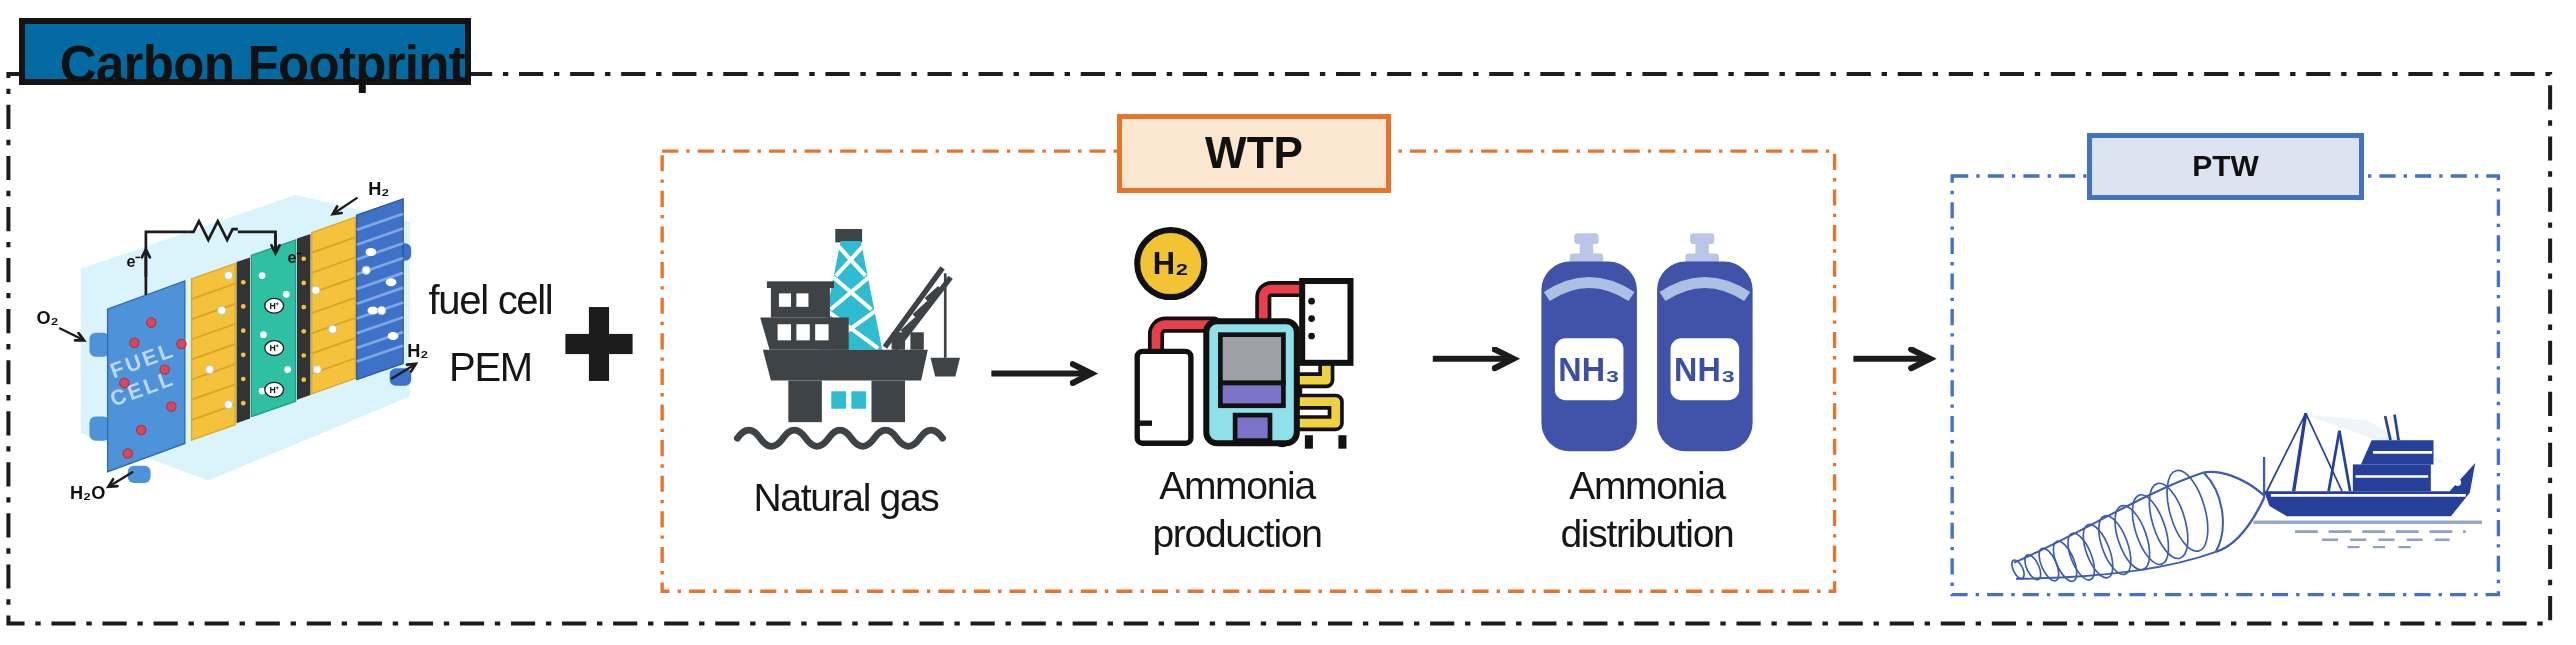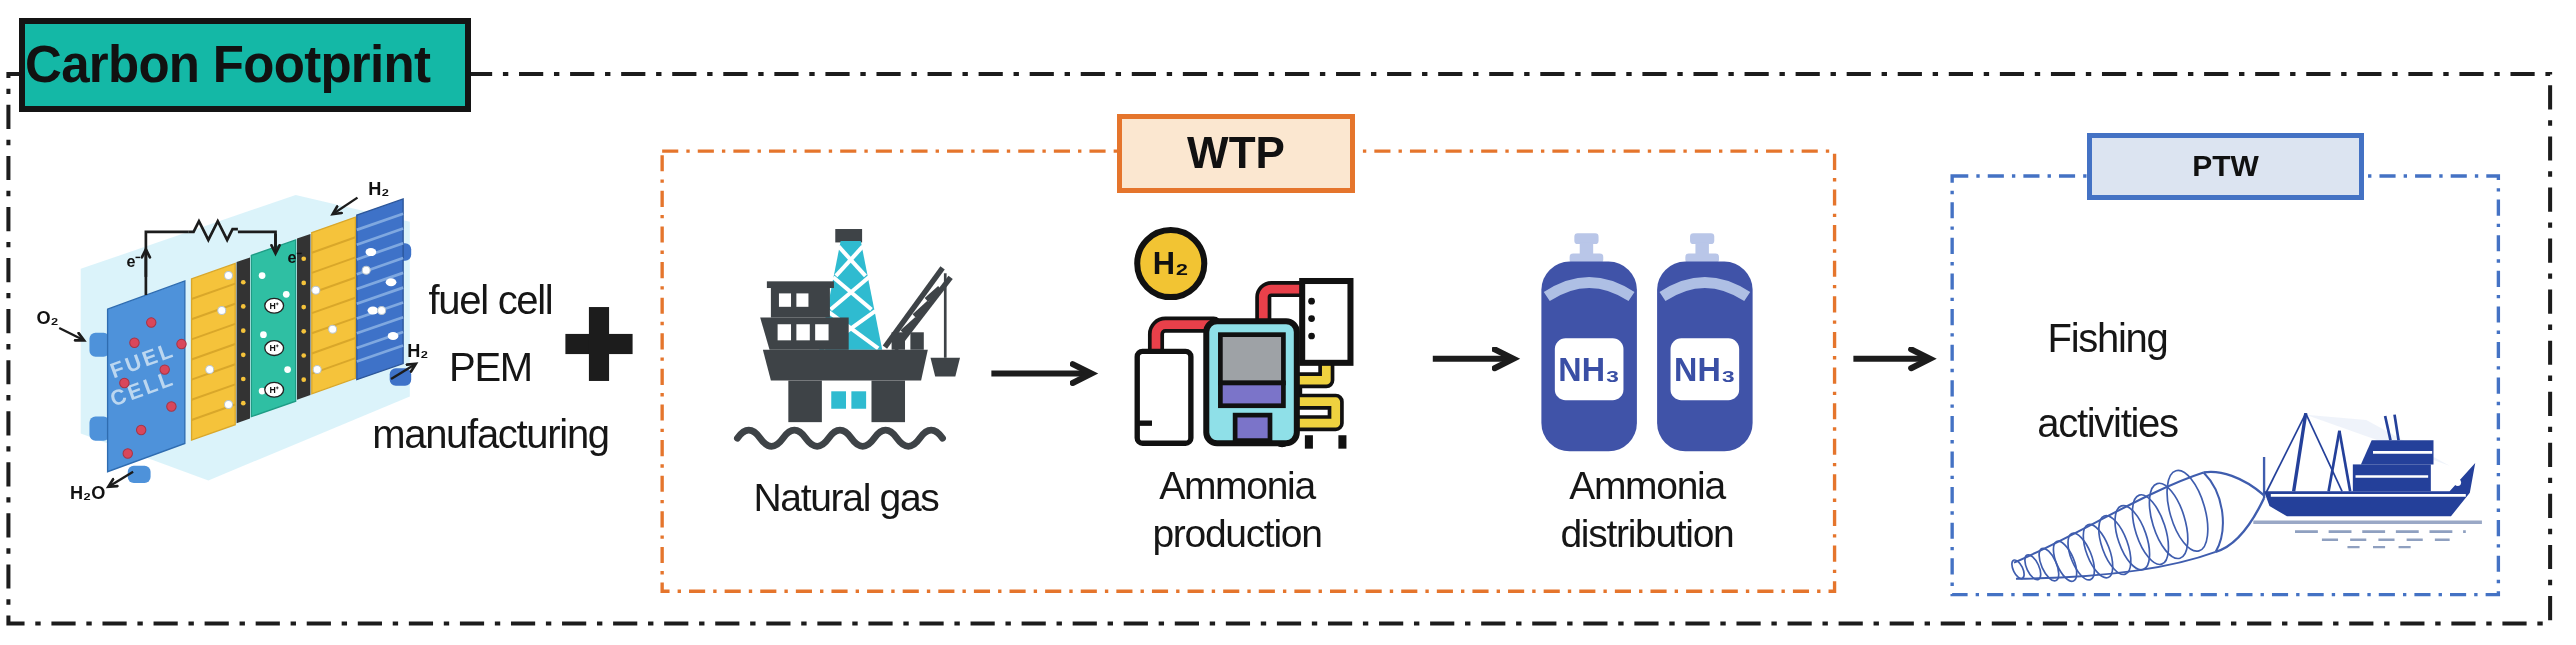--- a/index.html
+++ b/index.html
@@ -1,21 +1,21 @@
 <!DOCTYPE html>
 <html style="font-size:10.8px"><head>
 <meta charset="utf-8">
 <style>
   html,body{margin:0;padding:0;background:#ffffff;font-family:"Liberation Sans",sans-serif;}
   #canvas{position:relative;width:2576px;height:645px;background:#ffffff;overflow:hidden;}
   .abs{position:absolute;}
-  .title-box{left:19px;top:17.5px;width:452px;height:94px;border:6px solid #141414;background:#14b8a6;
-             box-sizing:border-box;text-align:left;line-height:81px;font-size:51px;font-weight:700;color:#111;letter-spacing:-0.7px;}
+  .title-box{left:19px;top:17.5px;width:452px;height:67px;border:6px solid #141414;background:#0369a1;
+             box-sizing:border-box;text-align:right;line-height:81px;font-size:51px;font-weight:700;color:#111;letter-spacing:-0.7px;}
   .tag-box{box-sizing:border-box;text-align:center;font-weight:700;color:#111;}
-  .wtp-tag{left:1117px;top:114px;width:238px;height:79px;background:#FBE7D0;border:5.4px solid #E5752C;font-size:44px;line-height:67px;}
+  .wtp-tag{left:1117px;top:114px;width:274px;height:79px;background:#FBE7D0;border:5.4px solid #E5752C;font-size:44px;line-height:67px;}
   .ptw-tag{left:2087px;top:133px;width:277px;height:67px;background:#DCE4F1;border:5.4px solid #4472C4;font-size:30px;line-height:55px;}
   .step-label{font-size:39px;line-height:1.24;text-align:center;color:#161616;letter-spacing:-1.3px;}
   .pem-label{left:316px;top:267px;width:349px;font-size:40px;line-height:1.67;text-align:center;color:#161616;letter-spacing:-1.3px;}
   .fishing-label{left:1983px;top:296px;width:249px;font-size:40px;line-height:2.12;text-align:center;color:#161616;letter-spacing:-1.3px;}
   .lab-ng{left:688px;top:462px;width:316px;margin-top:12px;}
   .lab-ap{left:1079px;top:462px;width:316px;}
   .lab-ad{left:1489px;top:462px;width:316px;}
   svg{display:block;}
   text{font-family:"Liberation Sans",sans-serif;}
 </style>
@@ -192,21 +192,20 @@
       <line x1="48" y1="238" x2="84" y2="256" stroke="#1c1c1c" stroke-width="3.5" marker-end="url(#ah2)"></line>
       <text x="14" y="232" font-size="27" font-weight="700" fill="#111">O₂</text>
       <line x1="158" y1="452" x2="122" y2="474" stroke="#1c1c1c" stroke-width="3.5" marker-end="url(#ah2)"></line>
       <text x="64" y="492" font-size="27" font-weight="700" fill="#111">H₂O</text>
     </g>
   </svg>
 
   <div class="abs pem-label">
     <div>fuel cell</div>
     <div>PEM</div>
-    <div>manufacturing</div>
   </div>
 
   <div class="abs tag-box wtp-tag">
     <span>WTP</span>
   </div>
 
   <svg class="abs" style="left:729px;top:225px" width="232" height="228" viewBox="0 0 345 340">
     <g>
       <rect x="158" y="6" width="40" height="20" fill="#3E4347"></rect>
       <polygon points="166,24 196,24 228,186 134,186" fill="#2FBBD0"></polygon>
@@ -322,24 +321,20 @@
 
   <div class="abs step-label lab-ad">
     <div>Ammonia</div>
     <div>distribution</div>
   </div>
 
   <div class="abs tag-box ptw-tag">
     <span>PTW</span>
   </div>
 
-  <div class="abs fishing-label">
-    <div>Fishing</div>
-    <div>activities</div>
-  </div>
 
   <svg class="abs" style="left:1979px;top:393px" width="511" height="202" viewBox="0 0 760 300">
 
     <g stroke="#3F5DAE" fill="none">
       <g stroke-width="2.5">
         <ellipse cx="310" cy="175" rx="26" ry="62" transform="rotate(-16 310 175)"></ellipse>
         <ellipse cx="282" cy="190" rx="24" ry="58" transform="rotate(-17 282 190)"></ellipse>
         <ellipse cx="255" cy="203" rx="22" ry="54" transform="rotate(-18 255 203)"></ellipse>
         <ellipse cx="228" cy="215" rx="21" ry="50" transform="rotate(-19 228 215)"></ellipse>
         <ellipse cx="202" cy="226" rx="19" ry="46" transform="rotate(-20 202 226)"></ellipse>

